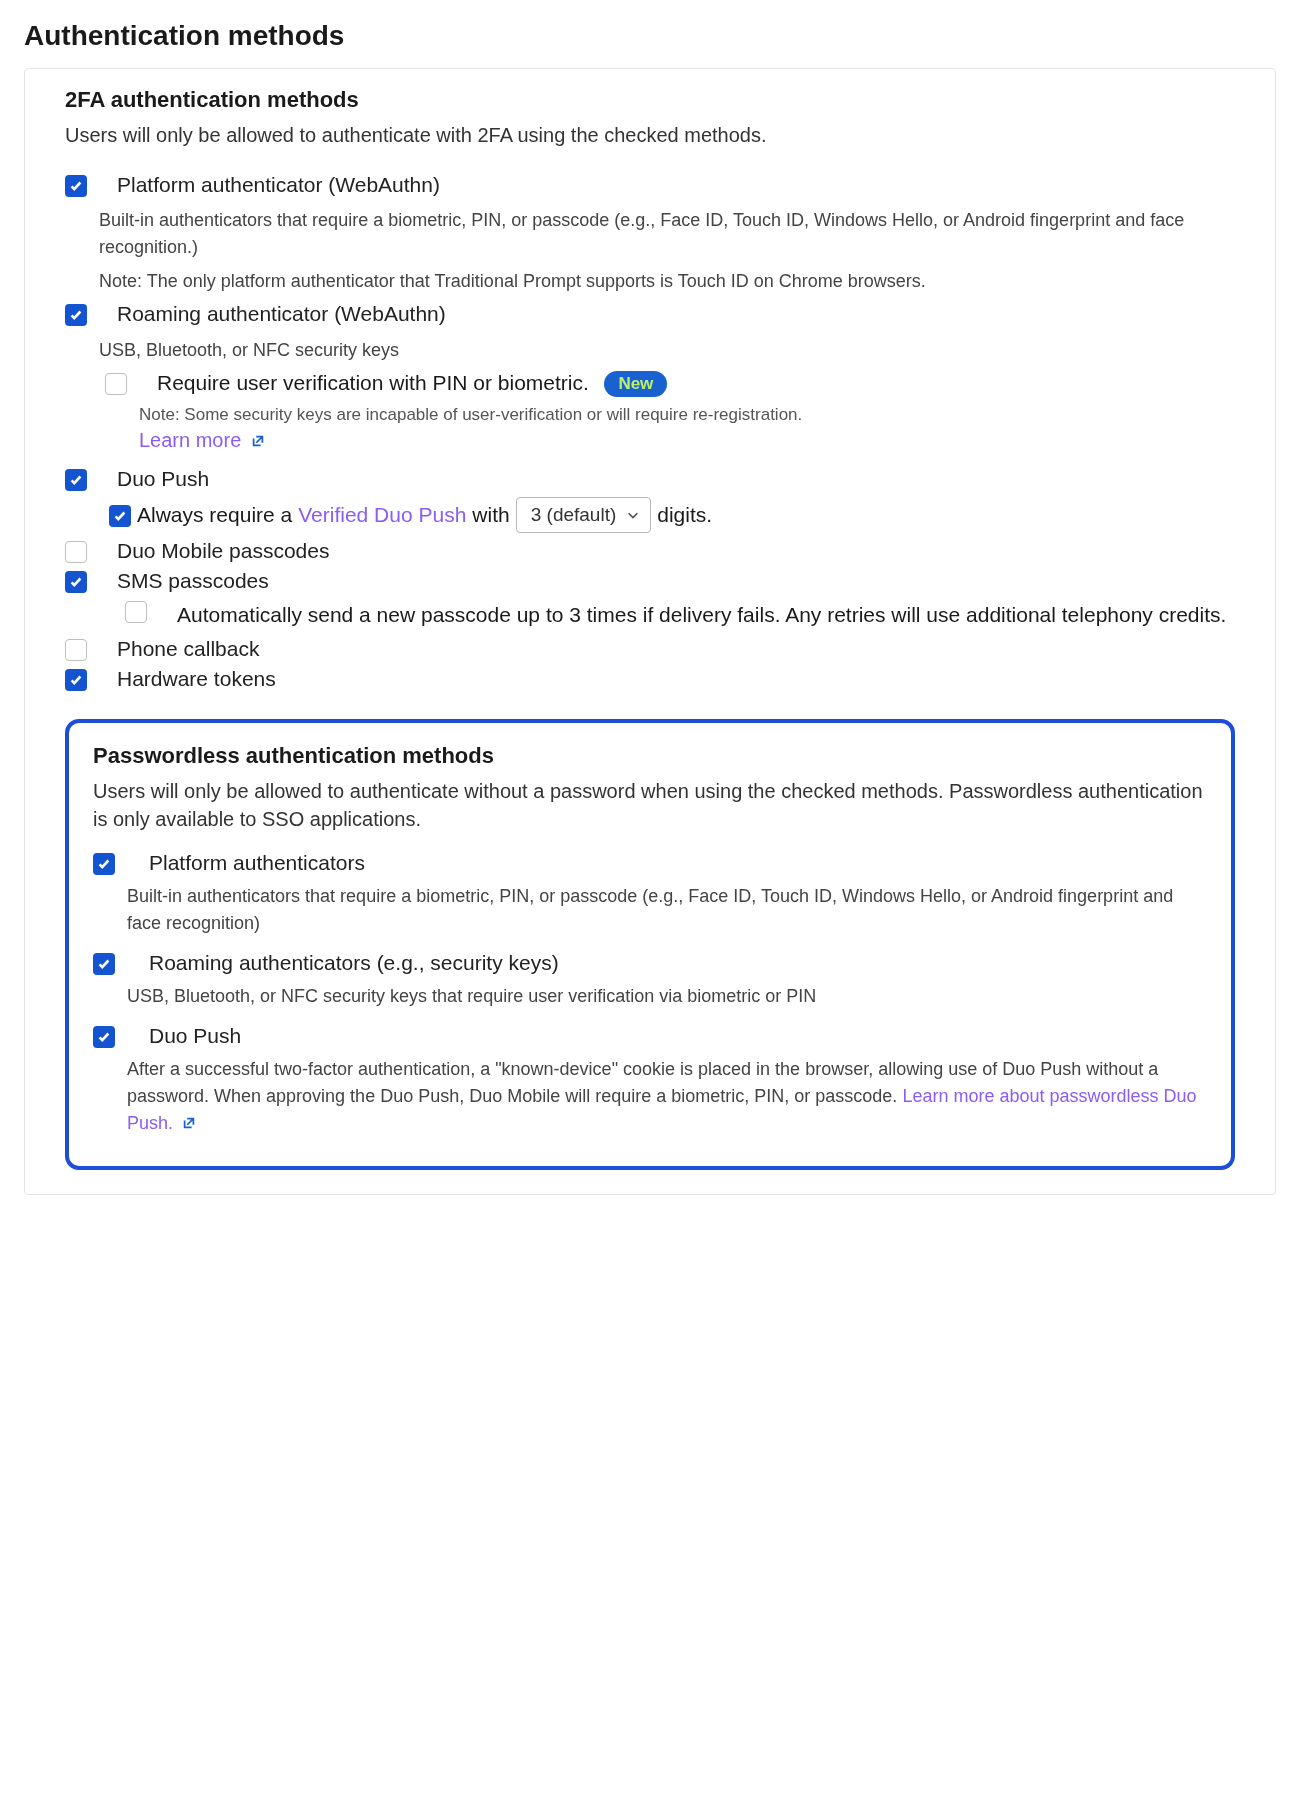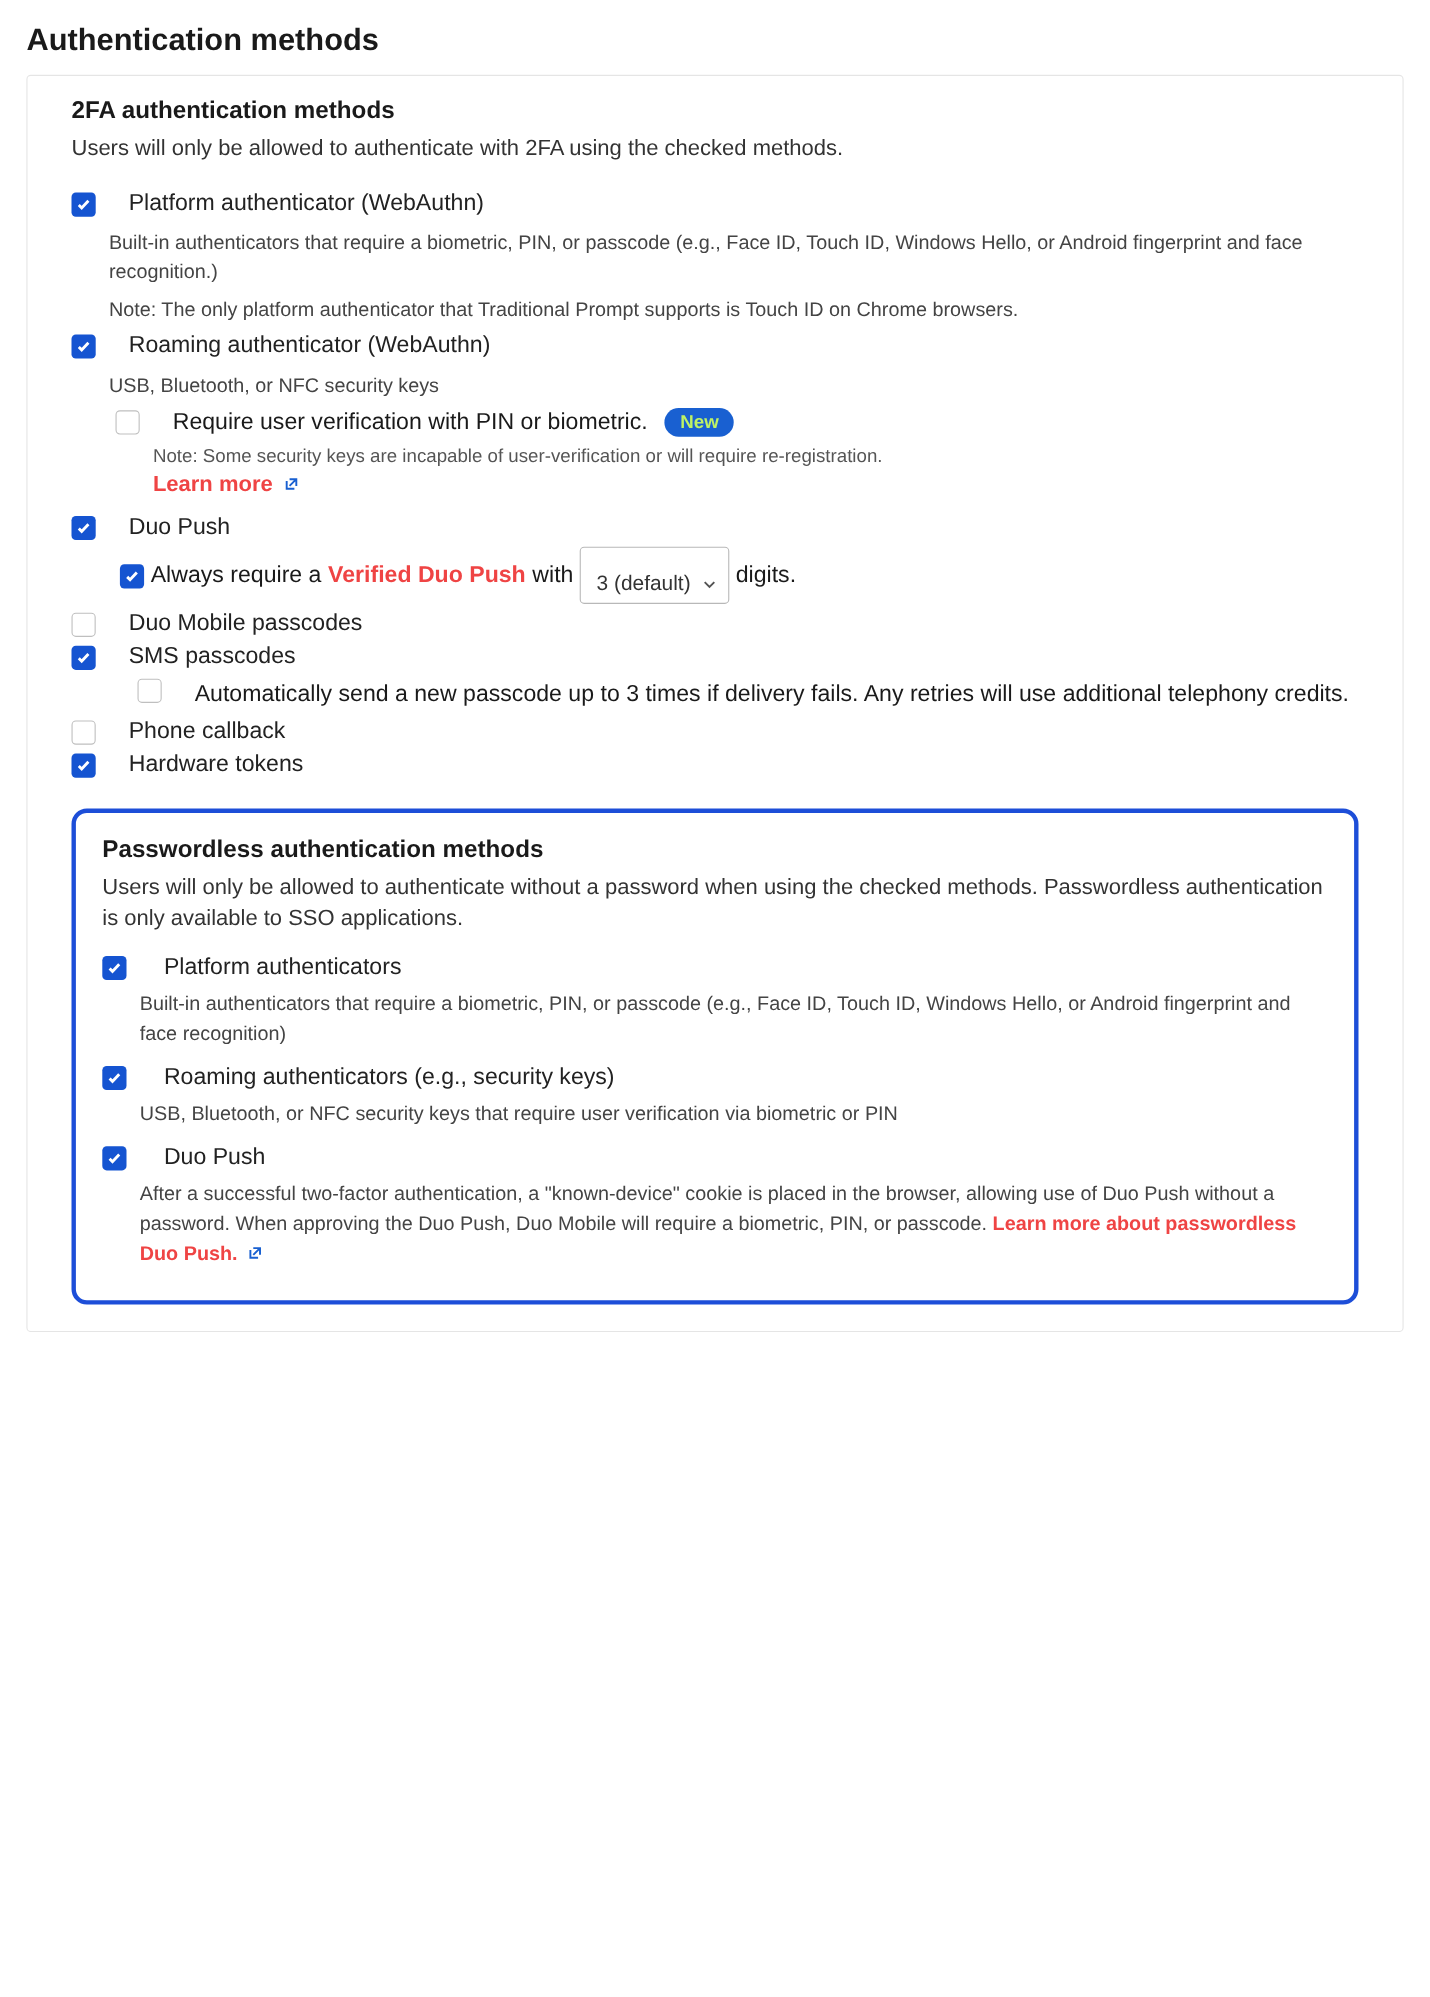--- a/index.html
+++ b/index.html
@@ -75,24 +75,23 @@
     font-size: 18px;
     color: #444;
     margin: 10px 0;
   }
   .small-note {
     font-size: 17px;
     color: #555;
     margin: 8px 0 4px 0;
   }
   .link {
-    color: #ef4444;
+    color: #8b5cf6;
     text-decoration: none;
     cursor: pointer;
-    font-weight: bold;
   }
   .ext-icon {
     display: inline-block;
     vertical-align: -1px;
     margin-left: 4px;
   }
   .ext-icon svg { width: 14px; height: 14px; stroke: #1960d1; stroke-width: 2; fill: none; }
   .badge-new {
     display: inline-block;
     background: #1960d1;
@@ -109,21 +108,21 @@
     align-items: center;
     flex-wrap: wrap;
     gap: 6px;
     margin: 6px 0;
   }
   .select-box {
     display: inline-flex;
     align-items: center;
     border: 1px solid #b8b8b8;
     border-radius: 4px;
-    padding: 22px 10px 6px 14px;
+    padding: 6px 10px 6px 14px;
     font-size: 19px;
     background: #fff;
     color: #333;
     cursor: pointer;
     gap: 10px;
   }
   .select-box svg { width: 14px; height: 14px; stroke: #555; stroke-width: 2; fill: none; }
   .info-icon {
     display: inline-flex;
     width: 20px;

